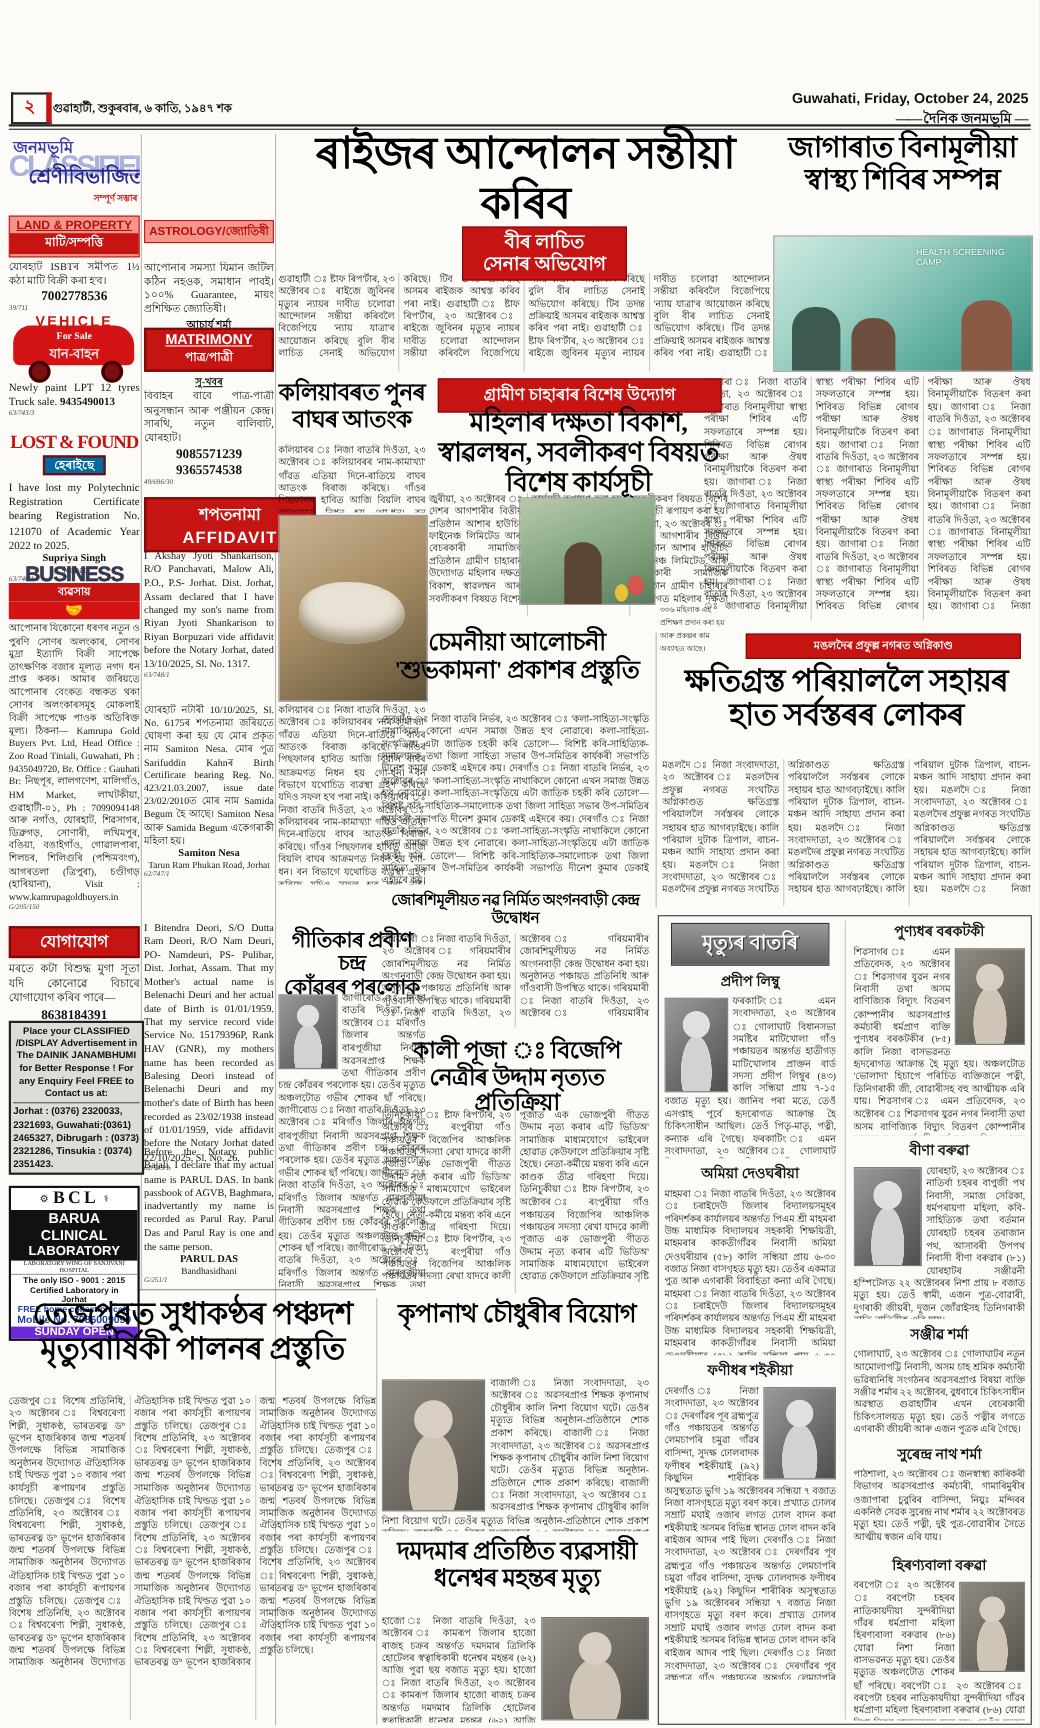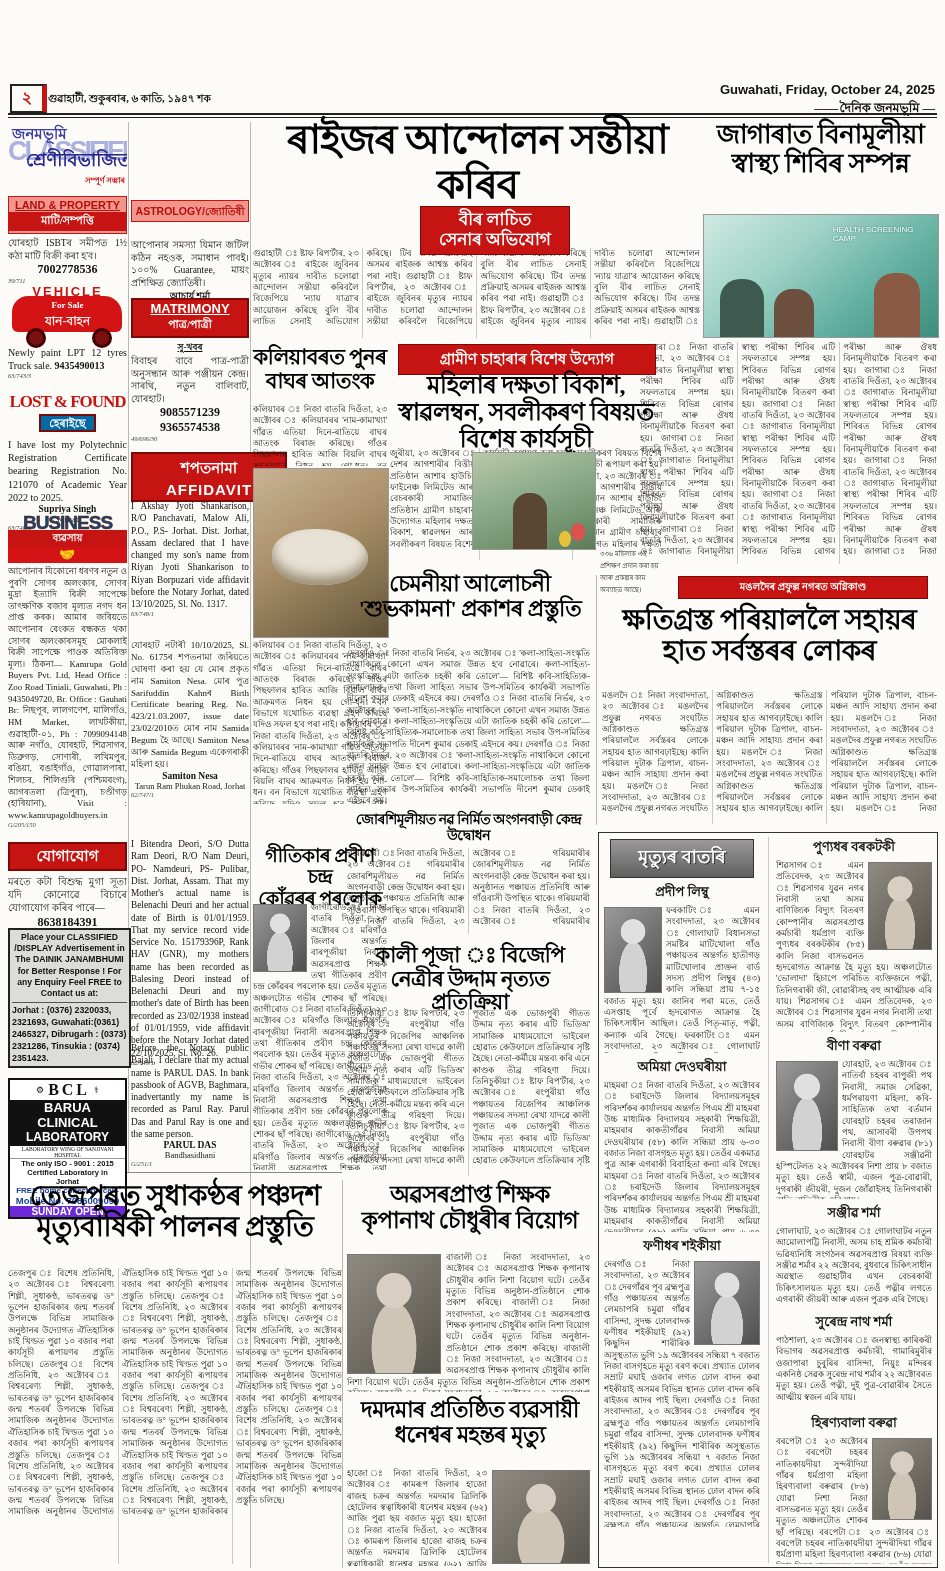--- a/index.html
+++ b/index.html
@@ -269,21 +269,20 @@
 
   <div class="abs hl" style="left:352px;top:944px;width:236px;font-size:21px;">
     <div>কালী পূজা ঃ বিজেপি</div>
     <div>নেত্ৰীৰ উদ্দাম নৃত্যত প্ৰতিক্ৰিয়া</div>
   </div>
   <div class="abs bodytxt cols2" style="left:347px;top:1008px;width:243px;height:168px;">
     <span>তিনিচুকীয়া ঃ ষ্টাফ ৰিপ'ৰ্টাৰ, ২৩ অক্টোবৰ ঃ ৰংপুৰীয়া গাঁও পঞ্চায়তৰ বিজেপিৰ আঞ্চলিক পঞ্চায়তৰ সদস্যা ৰেখা যাদৱে কালী পূজাত এক ভোজপুৰী গীতত উদ্দাম নৃত্য কৰাৰ এটি ভিডিঅ' সামাজিক মাধ্যমযোগে ভাইৰেল হোৱাত কেউফালে প্ৰতিক্ৰিয়াৰ সৃষ্টি হৈছে। নেতা-কৰ্মীয়ে মন্তব্য কৰি এনে কাণ্ডক তীব্ৰ গৰিহণা দিয়ে। তিনিচুকীয়া ঃ ষ্টাফ ৰিপ'ৰ্টাৰ, ২৩ অক্টোবৰ ঃ ৰংপুৰীয়া গাঁও পঞ্চায়তৰ বিজেপিৰ আঞ্চলিক পঞ্চায়তৰ সদস্যা ৰেখা যাদৱে কালী পূজাত এক ভোজপুৰী গীতত উদ্দাম নৃত্য কৰাৰ এটি ভিডিঅ' সামাজিক মাধ্যমযোগে ভাইৰেল হোৱাত কেউফালে প্ৰতিক্ৰিয়াৰ সৃষ্টি হৈছে। নেতা-কৰ্মীয়ে মন্তব্য কৰি এনে কাণ্ডক তীব্ৰ গৰিহণা দিয়ে। তিনিচুকীয়া ঃ ষ্টাফ ৰিপ'ৰ্টাৰ, ২৩ অক্টোবৰ ঃ ৰংপুৰীয়া গাঁও পঞ্চায়তৰ বিজেপিৰ আঞ্চলিক পঞ্চায়তৰ সদস্যা ৰেখা যাদৱে কালী পূজাত এক ভোজপুৰী গীতত উদ্দাম নৃত্য কৰাৰ এটি ভিডিঅ' সামাজিক মাধ্যমযোগে ভাইৰেল হোৱাত কেউফালে প্ৰতিক্ৰিয়াৰ সৃষ্টি হৈছে। নেতা-কৰ্মীয়ে মন্তব্য কৰি এনে কাণ্ডক তীব্ৰ গৰিহণা দিয়ে।</span>
   </div>
 
   <div class="abs hl" style="left:352px;top:1182px;width:236px;font-size:23px;">
-    <div>অৱসৰপ্ৰাপ্ত শিক্ষক</div>
     <div>কৃপানাথ চৌধুৰীৰ বিয়োগ</div>
   </div>
   <div class="abs bodytxt" style="left:347px;top:1252px;width:243px;height:140px;">
     <div class="portrait" style="float:left;width:92px;height:118px;margin:2px 5px 2px 0;border:1px solid #777;position:relative;"></div>
     <span>বাজালী ঃ নিজা সংবাদদাতা, ২৩ অক্টোবৰ ঃ অৱসৰপ্ৰাপ্ত শিক্ষক কৃপানাথ চৌধুৰীৰ কালি নিশা বিয়োগ ঘটে। তেওঁৰ মৃত্যুত বিভিন্ন অনুষ্ঠান-প্ৰতিষ্ঠানে শোক প্ৰকাশ কৰিছে। বাজালী ঃ নিজা সংবাদদাতা, ২৩ অক্টোবৰ ঃ অৱসৰপ্ৰাপ্ত শিক্ষক কৃপানাথ চৌধুৰীৰ কালি নিশা বিয়োগ ঘটে। তেওঁৰ মৃত্যুত বিভিন্ন অনুষ্ঠান-প্ৰতিষ্ঠানে শোক প্ৰকাশ কৰিছে। বাজালী ঃ নিজা সংবাদদাতা, ২৩ অক্টোবৰ ঃ অৱসৰপ্ৰাপ্ত শিক্ষক কৃপানাথ চৌধুৰীৰ কালি নিশা বিয়োগ ঘটে। তেওঁৰ মৃত্যুত বিভিন্ন অনুষ্ঠান-প্ৰতিষ্ঠানে শোক প্ৰকাশ কৰিছে। বাজালী ঃ নিজা সংবাদদাতা, ২৩ অক্টোবৰ ঃ অৱসৰপ্ৰাপ্ত শিক্ষক কৃপানাথ চৌধুৰীৰ কালি নিশা বিয়োগ ঘটে। তেওঁৰ মৃত্যুত বিভিন্ন অনুষ্ঠান-প্ৰতিষ্ঠানে শোক প্ৰকাশ কৰিছে। বাজালী ঃ নিজা সংবাদদাতা, ২৩ অক্টোবৰ ঃ অৱসৰপ্ৰাপ্ত শিক্ষক কৃপানাথ চৌধুৰীৰ কালি নিশা বিয়োগ ঘটে। তেওঁৰ মৃত্যুত বিভিন্ন অনুষ্ঠান-প্ৰতিষ্ঠানে শোক প্ৰকাশ কৰিছে।</span>
   </div>
 
   <div class="abs hl" style="left:350px;top:1398px;width:240px;font-size:22px;">
     <div>দমদমাৰ প্ৰতিষ্ঠিত ব্যৱসায়ী</div>
     <div>ধনেশ্বৰ মহন্তৰ মৃত্যু</div>

